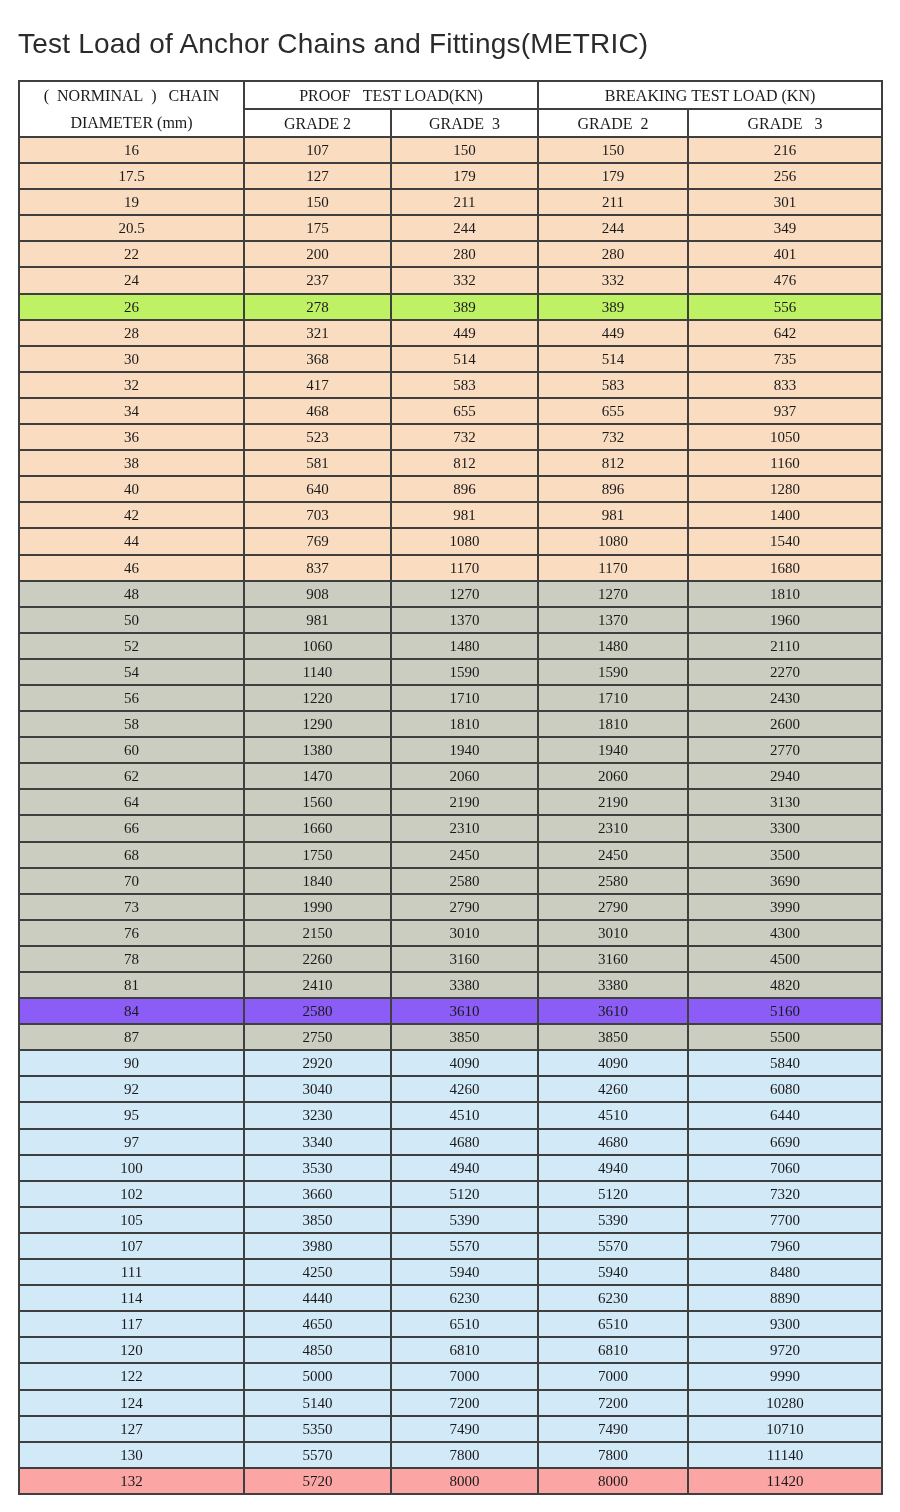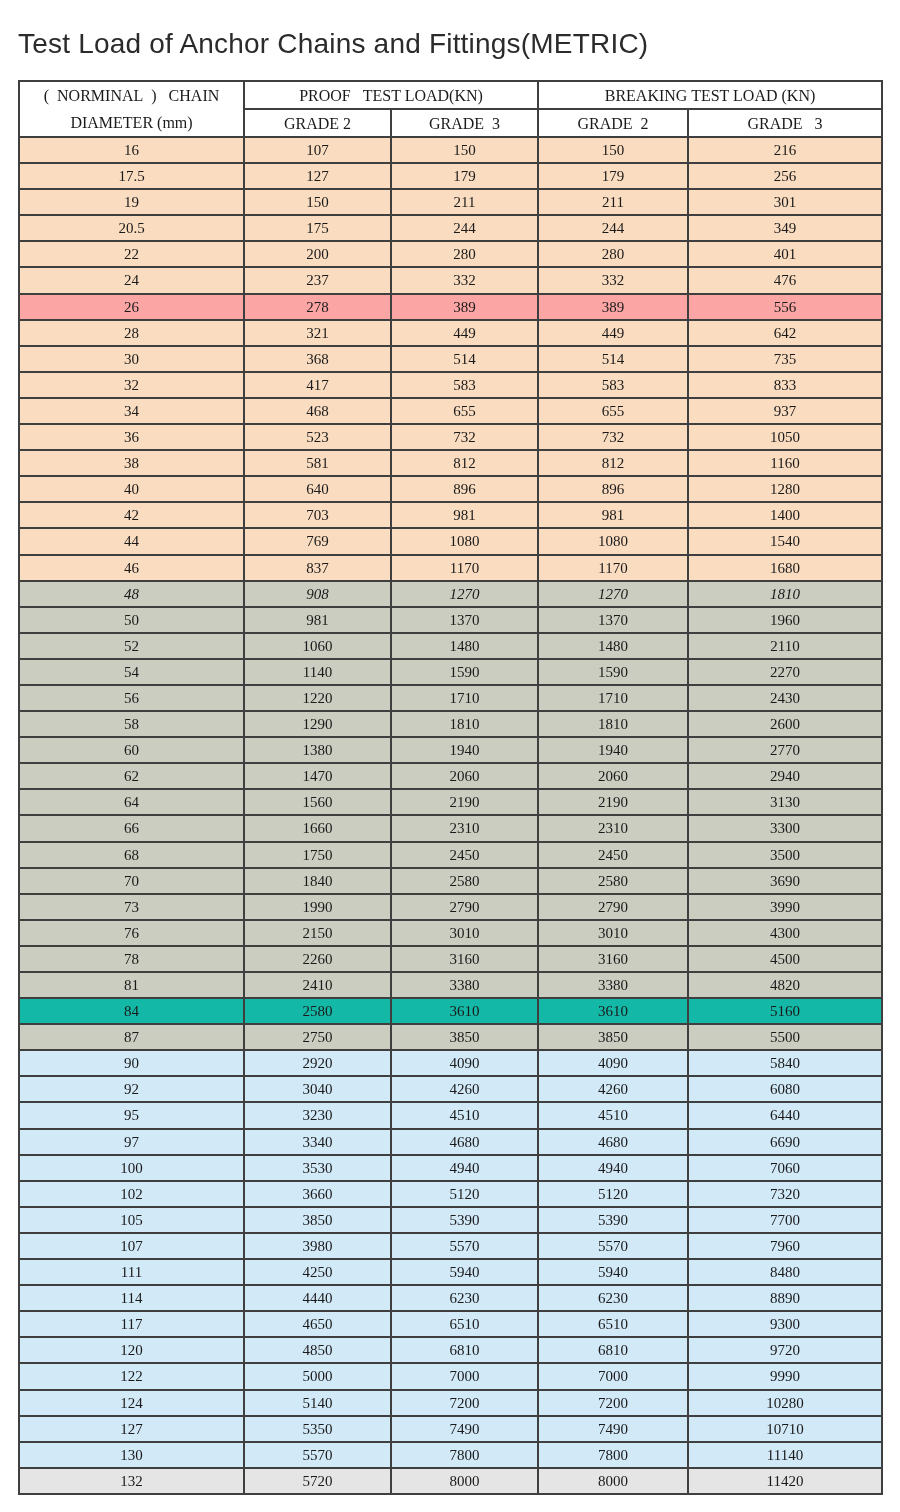--- a/index.html
+++ b/index.html
@@ -129,21 +129,21 @@
         <td>280</td>
         <td>401</td>
       </tr>
       <tr style="background: rgb(250, 220, 192); margin-left: 18px;">
         <td>24</td>
         <td>237</td>
         <td>332</td>
         <td>332</td>
         <td>476</td>
       </tr>
-      <tr style="background: #fca5a5;">
+      <tr style="background: #bef264;">
         <td>26</td>
         <td>278</td>
         <td>389</td>
         <td>389</td>
         <td>556</td>
       </tr>
       <tr style="background: rgb(250, 220, 192);">
         <td>28</td>
         <td>321</td>
         <td>449</td>
@@ -206,21 +206,21 @@
         <td>1080</td>
         <td>1540</td>
       </tr>
       <tr style="background: rgb(250, 220, 192);">
         <td>46</td>
         <td>837</td>
         <td>1170</td>
         <td>1170</td>
         <td>1680</td>
       </tr>
-      <tr style="background: rgb(203, 205, 192); font-style: italic;">
+      <tr style="background: rgb(203, 205, 192);">
         <td>48</td>
         <td>908</td>
         <td>1270</td>
         <td>1270</td>
         <td>1810</td>
       </tr>
       <tr style="background: rgb(203, 205, 192);">
         <td>50</td>
         <td>981</td>
         <td>1370</td>
@@ -318,21 +318,21 @@
         <td>3160</td>
         <td>4500</td>
       </tr>
       <tr style="background: rgb(203, 205, 192);">
         <td>81</td>
         <td>2410</td>
         <td>3380</td>
         <td>3380</td>
         <td>4820</td>
       </tr>
-      <tr style="background: #14b8a6;">
+      <tr style="background: #8b5cf6;">
         <td>84</td>
         <td>2580</td>
         <td>3610</td>
         <td>3610</td>
         <td>5160</td>
       </tr>
       <tr style="background: rgb(203, 205, 192);">
         <td>87</td>
         <td>2750</td>
         <td>3850</td>
@@ -444,21 +444,21 @@
         <td>7490</td>
         <td>10710</td>
       </tr>
       <tr style="background: rgb(210, 233, 248);">
         <td>130</td>
         <td>5570</td>
         <td>7800</td>
         <td>7800</td>
         <td>11140</td>
       </tr>
-      <tr style="background: #e5e5e5;">
+      <tr style="background: #fca5a5;">
         <td>132</td>
         <td>5720</td>
         <td>8000</td>
         <td>8000</td>
         <td>11420</td>
       </tr>
     </tbody>
 </table>
 
 </body></html>

